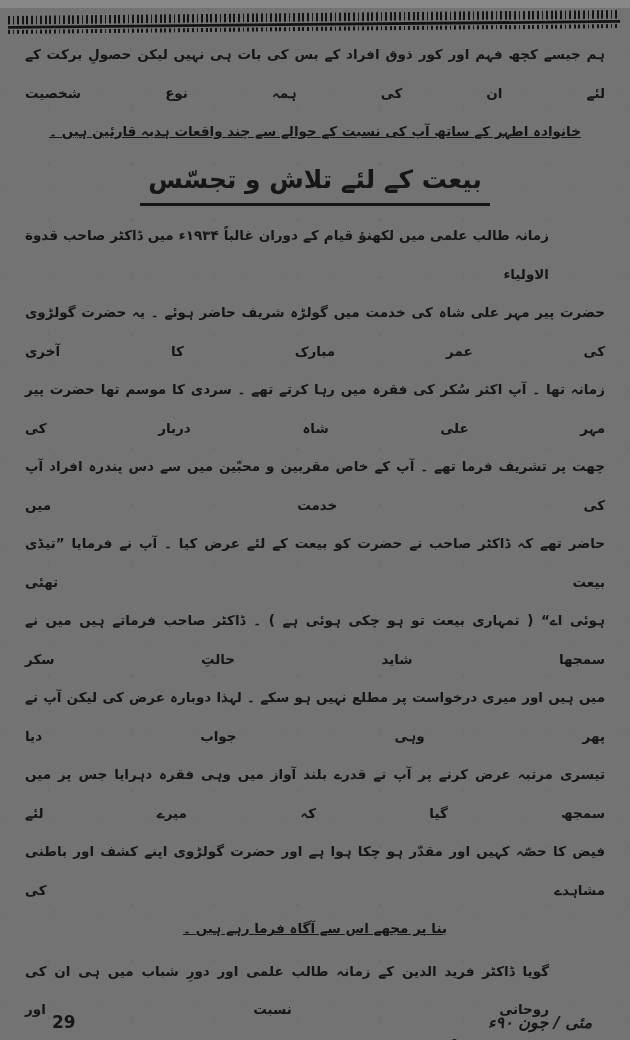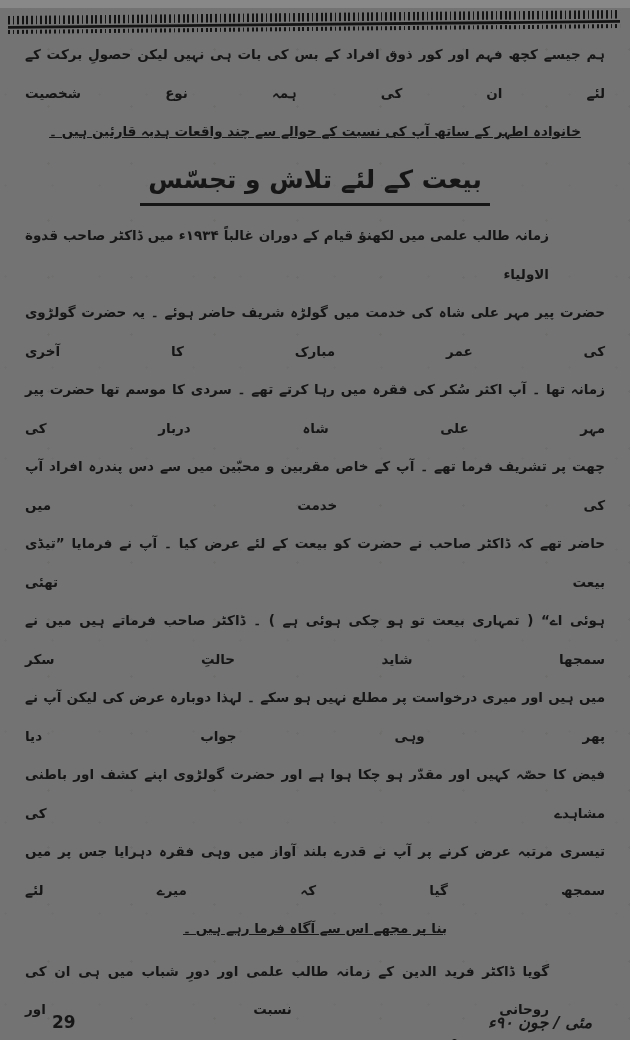--- a/index.html
+++ b/index.html
@@ -71,22 +71,22 @@
     </div>
 
     <div class="para-1">
       <div class="bline indent">زمانہ طالب علمی میں لکھنؤ قیام کے دوران غالباً ۱۹۳۴ء میں ڈاکٹر صاحب قدوة الاولیاء</div>
       <div class="bline">حضرت پیر مہر علی شاہ کی خدمت میں گولڑہ شریف حاضر ہوئے ۔ یہ حضرت گولڑوی کی عمر مبارک کا آخری</div>
       <div class="bline">زمانہ تھا ۔ آپ اکثر سُکر کی فقرہ میں رہا کرتے تھے ۔ سردی کا موسم تھا حضرت پیر مہر علی شاہ دربار کی</div>
       <div class="bline">چھت پر تشریف فرما تھے ۔ آپ کے خاص مقربین و محبّین میں سے دس پندرہ افراد آپ کی خدمت میں</div>
       <div class="bline">حاضر تھے کہ ڈاکٹر صاحب نے حضرت کو بیعت کے لئے عرض کیا ۔ آپ نے فرمایا ”تیڈی بیعت تھئی</div>
       <div class="bline">ہوئی اے“ ( تمہاری بیعت تو ہو چکی ہوئی ہے ) ۔ ڈاکٹر صاحب فرماتے ہیں میں نے سمجھا شاید حالتِ سکر</div>
       <div class="bline">میں ہیں اور میری درخواست پر مطلع نہیں ہو سکے ۔ لہذا دوبارہ عرض کی لیکن آپ نے پھر وہی جواب دیا</div>
+      <div class="bline">تیسری مرتبہ عرض کرنے پر آپ نے قدرے بلند آواز میں وہی فقرہ دہرایا جس پر میں سمجھ گیا کہ میرے لئے</div>
       <div class="bline">فیض کا حصّہ کہیں اور مقدّر ہو چکا ہوا ہے اور حضرت گولڑوی اپنے کشف اور باطنی مشاہدے کی</div>
-      <div class="bline">تیسری مرتبہ عرض کرنے پر آپ نے قدرے بلند آواز میں وہی فقرہ دہرایا جس پر میں سمجھ گیا کہ میرے لئے</div>
       <div class="bline short">بنا پر مجھے اس سے آگاہ فرما رہے ہیں ۔</div>
     </div>
 
     <div class="para-2">
       <div class="bline indent">گویا ڈاکٹر فرید الدین کے زمانہ طالب علمی اور دورِ شباب میں ہی ان کی روحانی نسبت اور</div>
 
     </div>
 
   </div>
 

